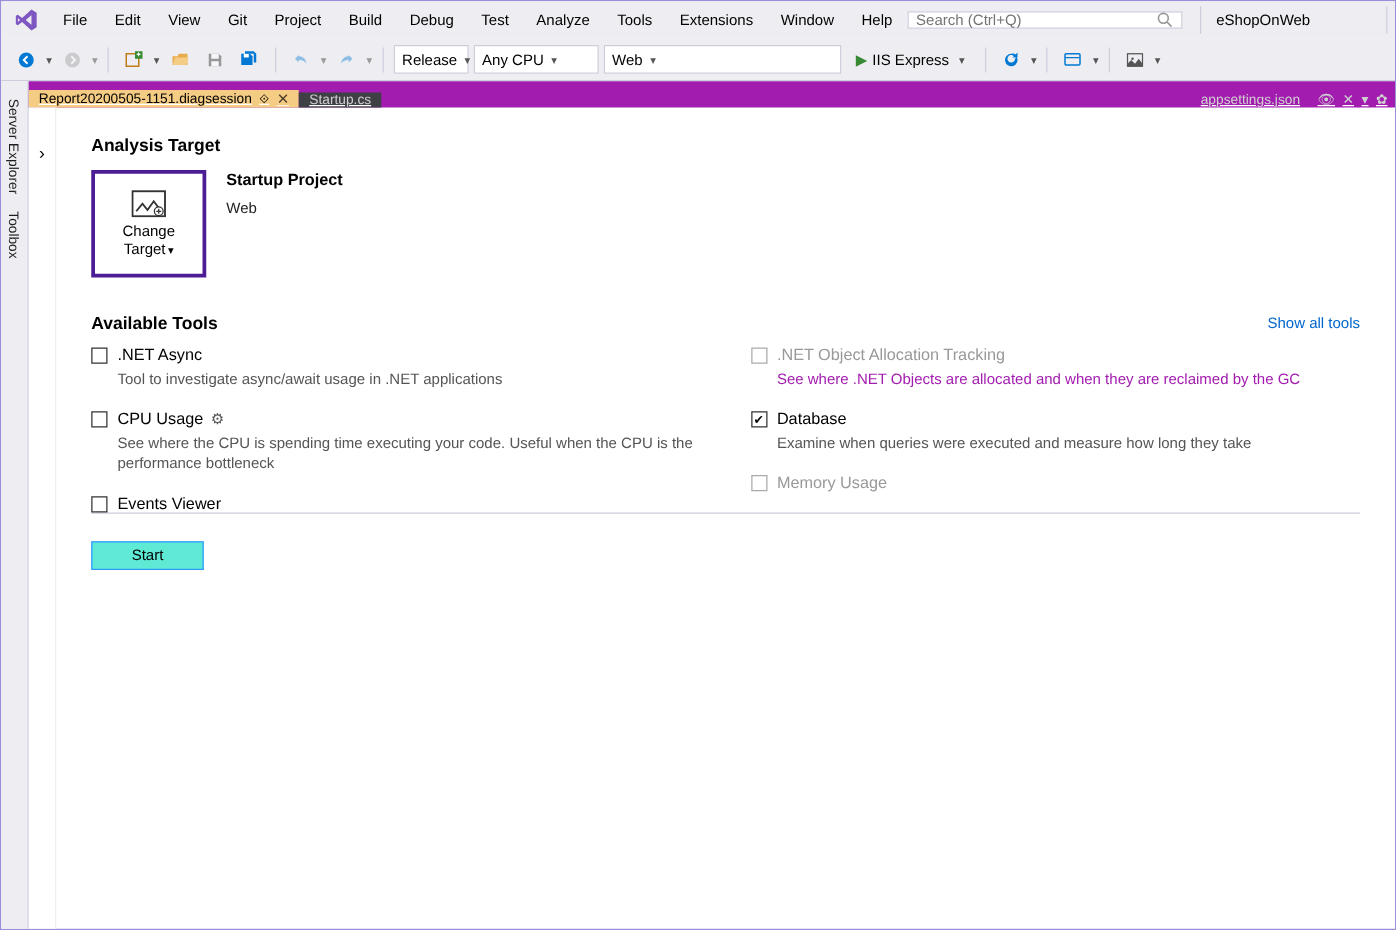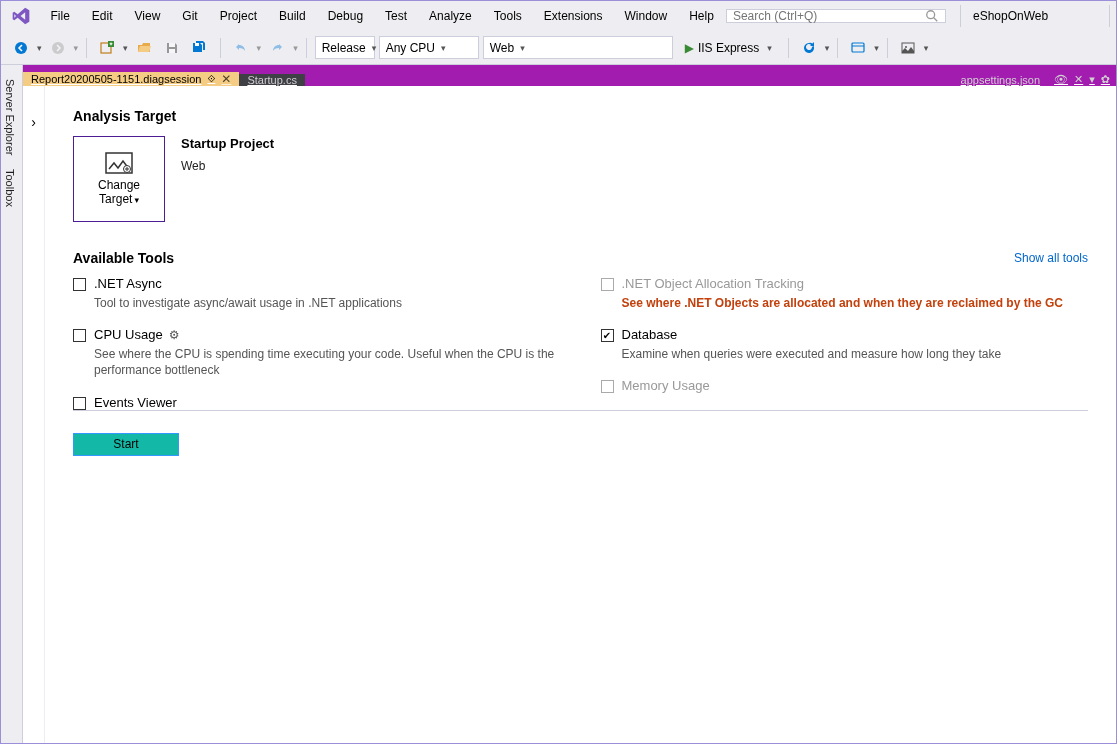--- a/index.html
+++ b/index.html
@@ -44,43 +44,43 @@
 
 
 .content-wrap { flex: 1; display: flex; flex-direction: column; }
 .doc-area { flex: 1; display: flex; }
 .collapse-gutter { width: 22px; background: #fff; border-right: 1px solid #eeeef2; display: flex; justify-content: center; padding-top: 28px; }
 .chev { font-size: 14px; color: #000; cursor: pointer; }
 .doc-body { flex: 1; padding: 22px 28px; overflow: auto; }
 
 h2.section { font-size: 14px; font-weight: 600; margin-bottom: 12px; }
 .target-row { display: flex; gap: 16px; margin-bottom: 28px; }
-.target-card { width: 92px; height: 86px; border: 1px solid #4c1d95; display: flex; flex-direction: column; align-items: center; justify-content: center; cursor: pointer; }
+.target-card { width: 92px; height: 86px; border: 3px solid #4c1d95; display: flex; flex-direction: column; align-items: center; justify-content: center; cursor: pointer; }
 .target-card .ico { width: 28px; height: 22px; margin-bottom: 4px; }
 .target-card .lbl { font-size: 12px; text-align: center; line-height: 1.2; }
 .target-card .lbl .caret { margin-left: 2px; font-size: 9px; }
 .target-info .t1 { font-weight: 600; font-size: 13px; margin-bottom: 8px; }
 .target-info .t2 { font-size: 12px; color: #222; }
 
 .tools-hdr { display: flex; align-items: center; justify-content: space-between; margin-bottom: 10px; }
 .show-all { color: #0066cc; cursor: pointer; font-size: 12px; }
 
 .tools-grid { display: flex; gap: 40px; border-bottom: 1px solid #cccedb; }
 .tools-col { flex: 1; display: flex; flex-direction: column; gap: 16px; }
 .tool { display: flex; gap: 8px; }
 .tool .cb { width: 13px; height: 13px; border: 1px solid #333; margin-top: 2px; cursor: pointer; flex-shrink: 0; display: flex; align-items: center; justify-content: center; font-size: 10px; }
 .tool.disabled .cb { border-color: #aaa; }
 .tool .tb { flex: 1; }
 .tool .name { font-size: 13px; display: flex; align-items: center; gap: 6px; }
 .tool.disabled .name { color: #999; }
 .tool .desc { font-size: 12px; color: #555; margin-top: 4px; line-height: 1.35; }
-.tool.disabled .desc { color: #c2410c; font-weight: bold; }
+.tool.disabled .desc { color: #a21caf; }
 .gear { font-size: 12px; color: #555; }
 
-.start-btn { margin-top: 22px; width: 106px; height: 23px; border: 1px solid #3399ff; background: #14b8a6; cursor: pointer; display: flex; align-items: center; justify-content: center; font-size: 12px; }
+.start-btn { margin-top: 22px; width: 90px; height: 23px; border: 1px solid #3399ff; background: #5eead4; cursor: pointer; display: flex; align-items: center; justify-content: center; font-size: 12px; }
 </style>
 </head>
 <body>
 
 <div class="menubar">
   <div class="vs-logo">
     <svg viewBox="0 0 24 24">
         <path fill="#7e57c2" d="M17 2l5 3v14l-5 3-9-8-4 3-2-1V8l2-1 4 3 9-8zm0 5.5L11.5 12 17 16.5v-9zM4 10v4l2-2-2-2z"></path>
       </svg>
   </div>

